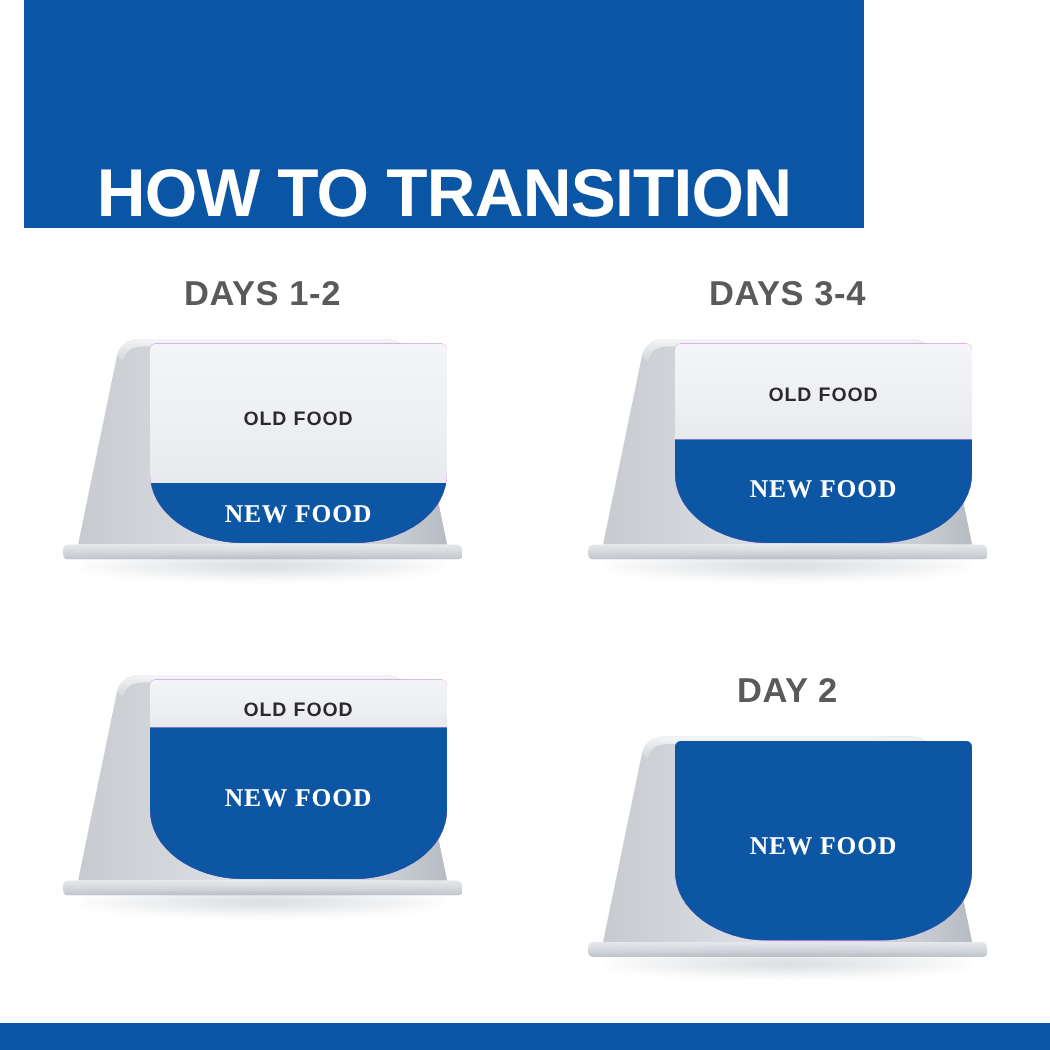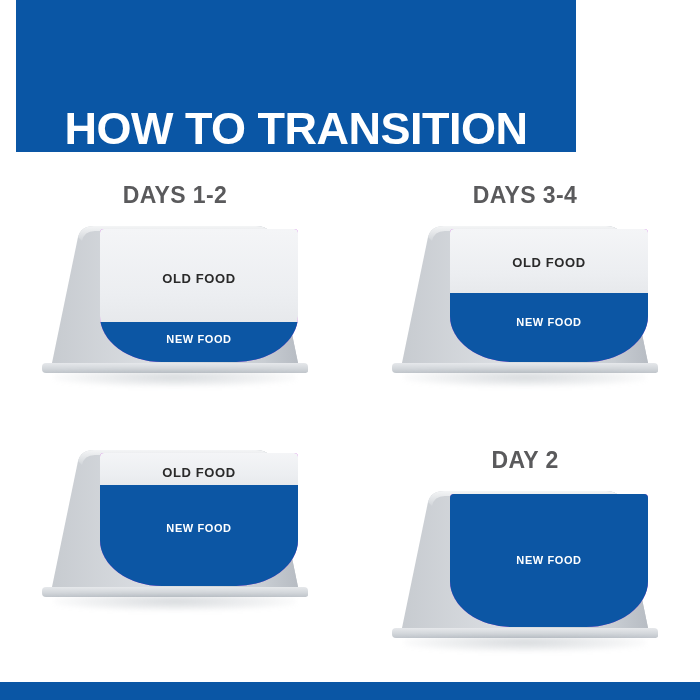--- a/index.html
+++ b/index.html
@@ -135,22 +135,23 @@
     font-weight: 700;
     white-space: nowrap;
   }
   .label-old {
     color: #2a2a2a;
     font-size: 13px;
     letter-spacing: 0.6px;
   }
   .label-new {
     color: #ffffff;
-    font-size: 11px;
+    font-size: 17px;
     letter-spacing: 0.6px;
+    font-family: Liberation Serif, serif;
   }
 
   
   .bowl-shadow {
     position: absolute;
     left: 16px;
     bottom: 2px;
     width: 242px;
     height: 16px;
     background: radial-gradient(ellipse at 50% 40%, rgba(150,158,166,.38) 0%, rgba(150,158,166,.12) 55%, rgba(255,255,255,0) 78%);

